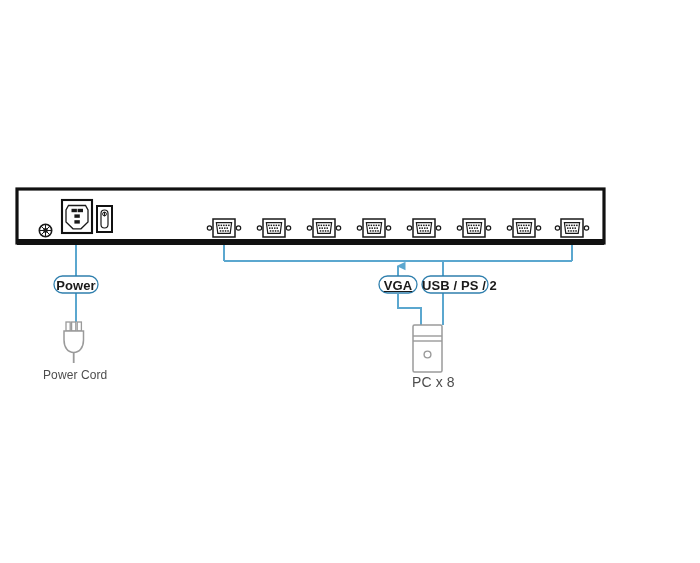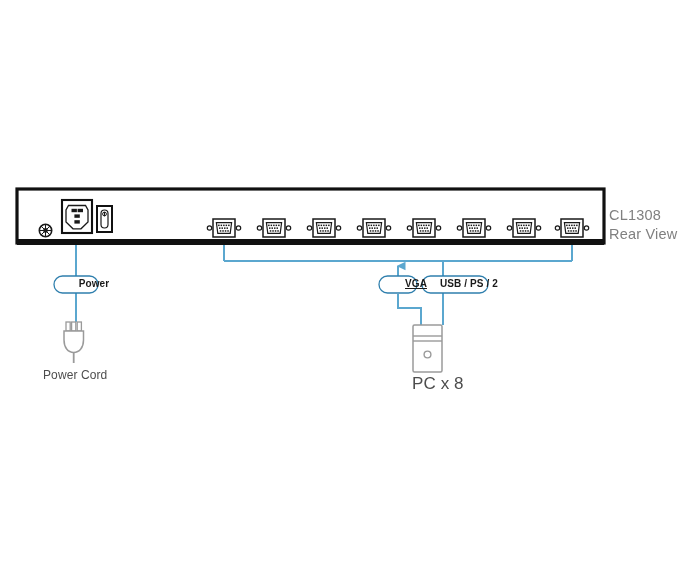--- a/index.html
+++ b/index.html
@@ -45,33 +45,32 @@
   .caption-power-cord {
     left: 43px;
     top: 368px;
     font-size: 12px;
     color: #4d4d4d;
     letter-spacing: 0.1px;
   }
   .caption-pc {
     left: 412px;
     top: 374px;
-    font-size: 17px;
+    font-size: 14px;
     color: #4d4d4d;
     letter-spacing: 0.1px;
   }
   .pill-label {
     position: absolute;
-    font-size: 10px;
+    font-size: 13px;
     font-weight: bold;
     color: #1a1a1a;
     letter-spacing: 0.1px;
     white-space: nowrap;
     text-align: center;
-    padding-left: 18px;
   }
   .pill-power   { left: 54px;  top: 278px; width: 44px; }
   .pill-vga     { left: 379px; top: 278px; width: 38px; text-decoration: underline; }
   .pill-usb     { left: 422px; top: 278px; width: 52px; }
 </style>
 </head>
 <body>
 
 <div id="diagram-root">
 
@@ -332,21 +331,20 @@
 
     <g>
       <rect x="413" y="325" width="29" height="47" rx="1.5" ry="1.5" fill="#ffffff" stroke="#9a9a9a" stroke-width="1.5"></rect>
       <path d="M413,336 L442,336" stroke="#9a9a9a" stroke-width="1.4"></path>
       <path d="M413,341 L442,341" stroke="#9a9a9a" stroke-width="1.4"></path>
       <circle cx="427.5" cy="354.5" r="3.4" fill="#ffffff" stroke="#9a9a9a" stroke-width="1.4"></circle>
     </g>
 
   </svg>
 
-  <div class="txt device-caption"><span>CL1308</span><br><span>Rear View</span></div>
 
   <div class="txt caption-power-cord">Power Cord</div>
 
   <div class="txt caption-pc">PC x 8</div>
 
   <div class="pill-label pill-power">Power</div>
 
   <div class="pill-label pill-vga">VGA</div>
 
   <div class="pill-label pill-usb">USB / PS / 2</div>

